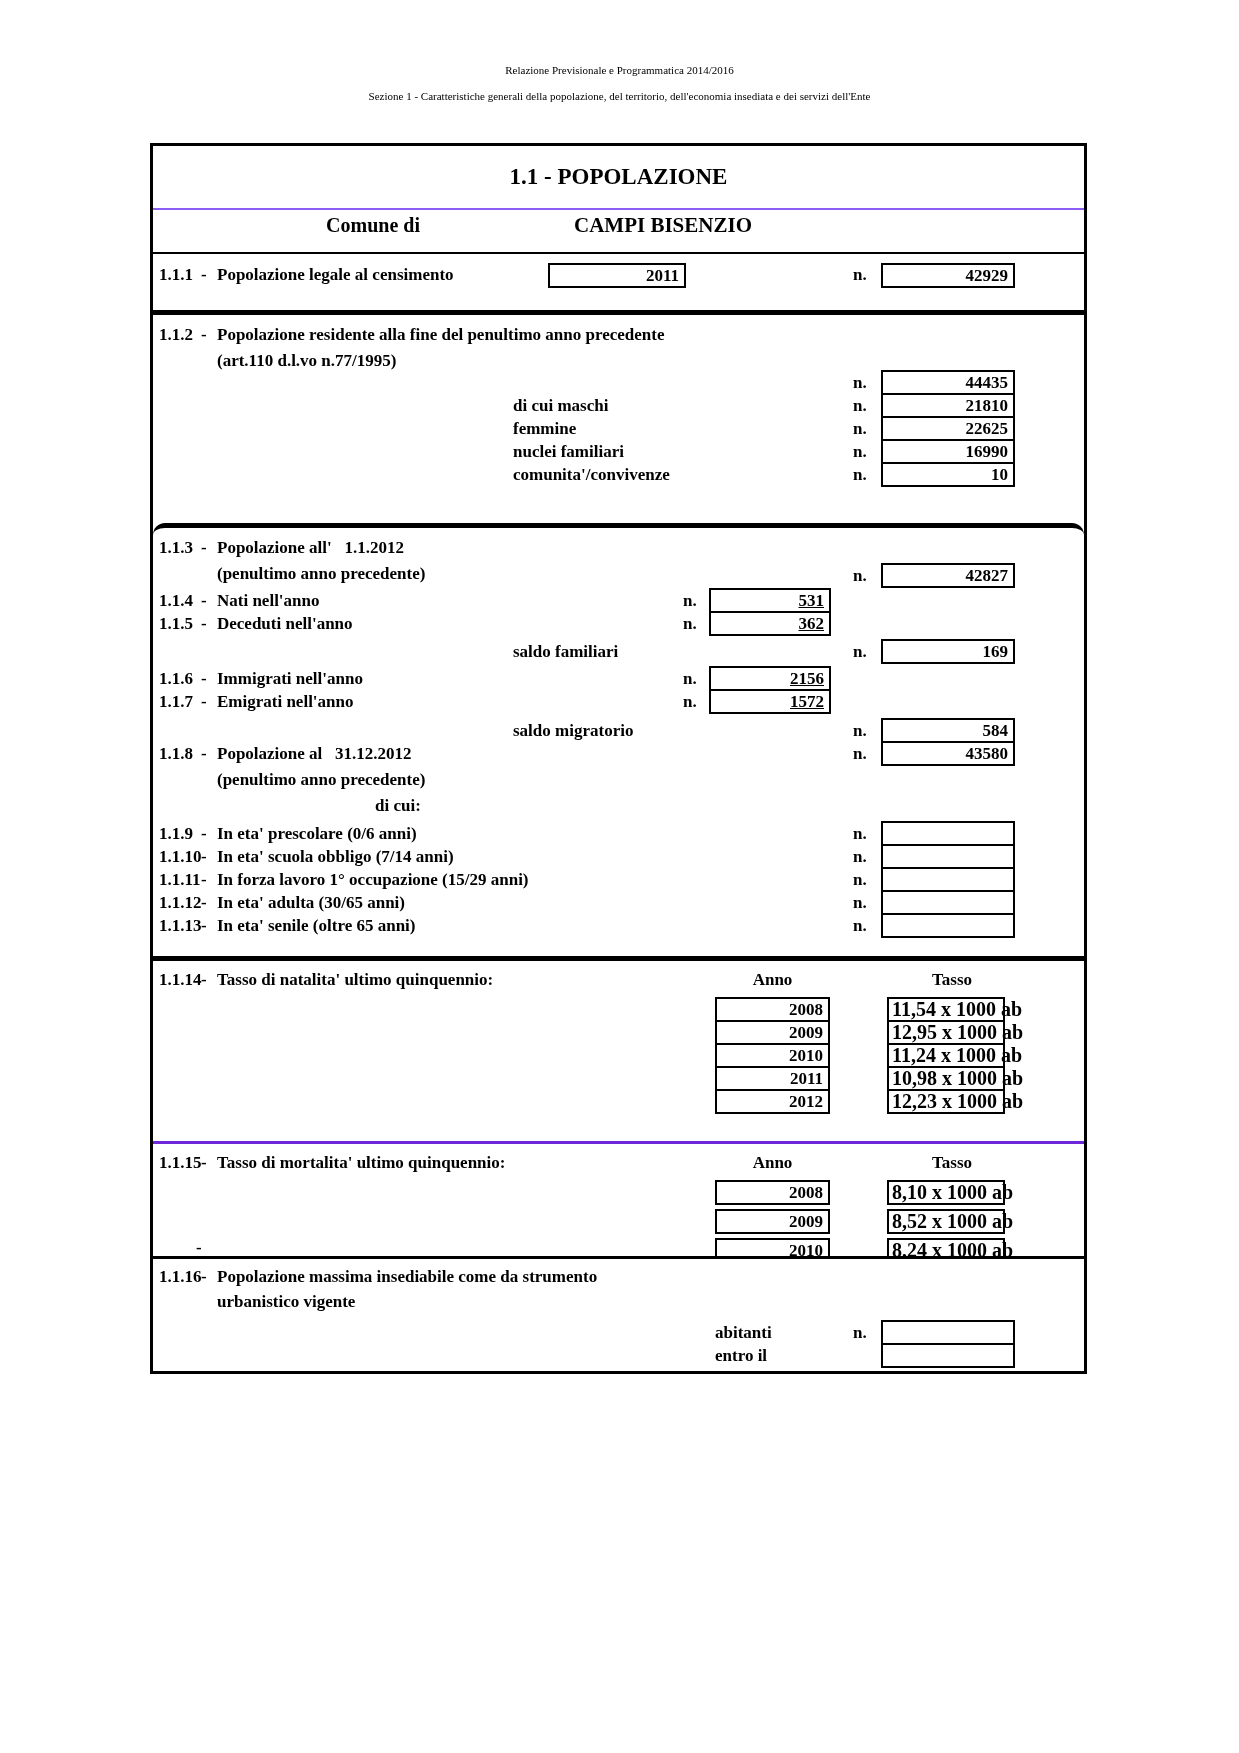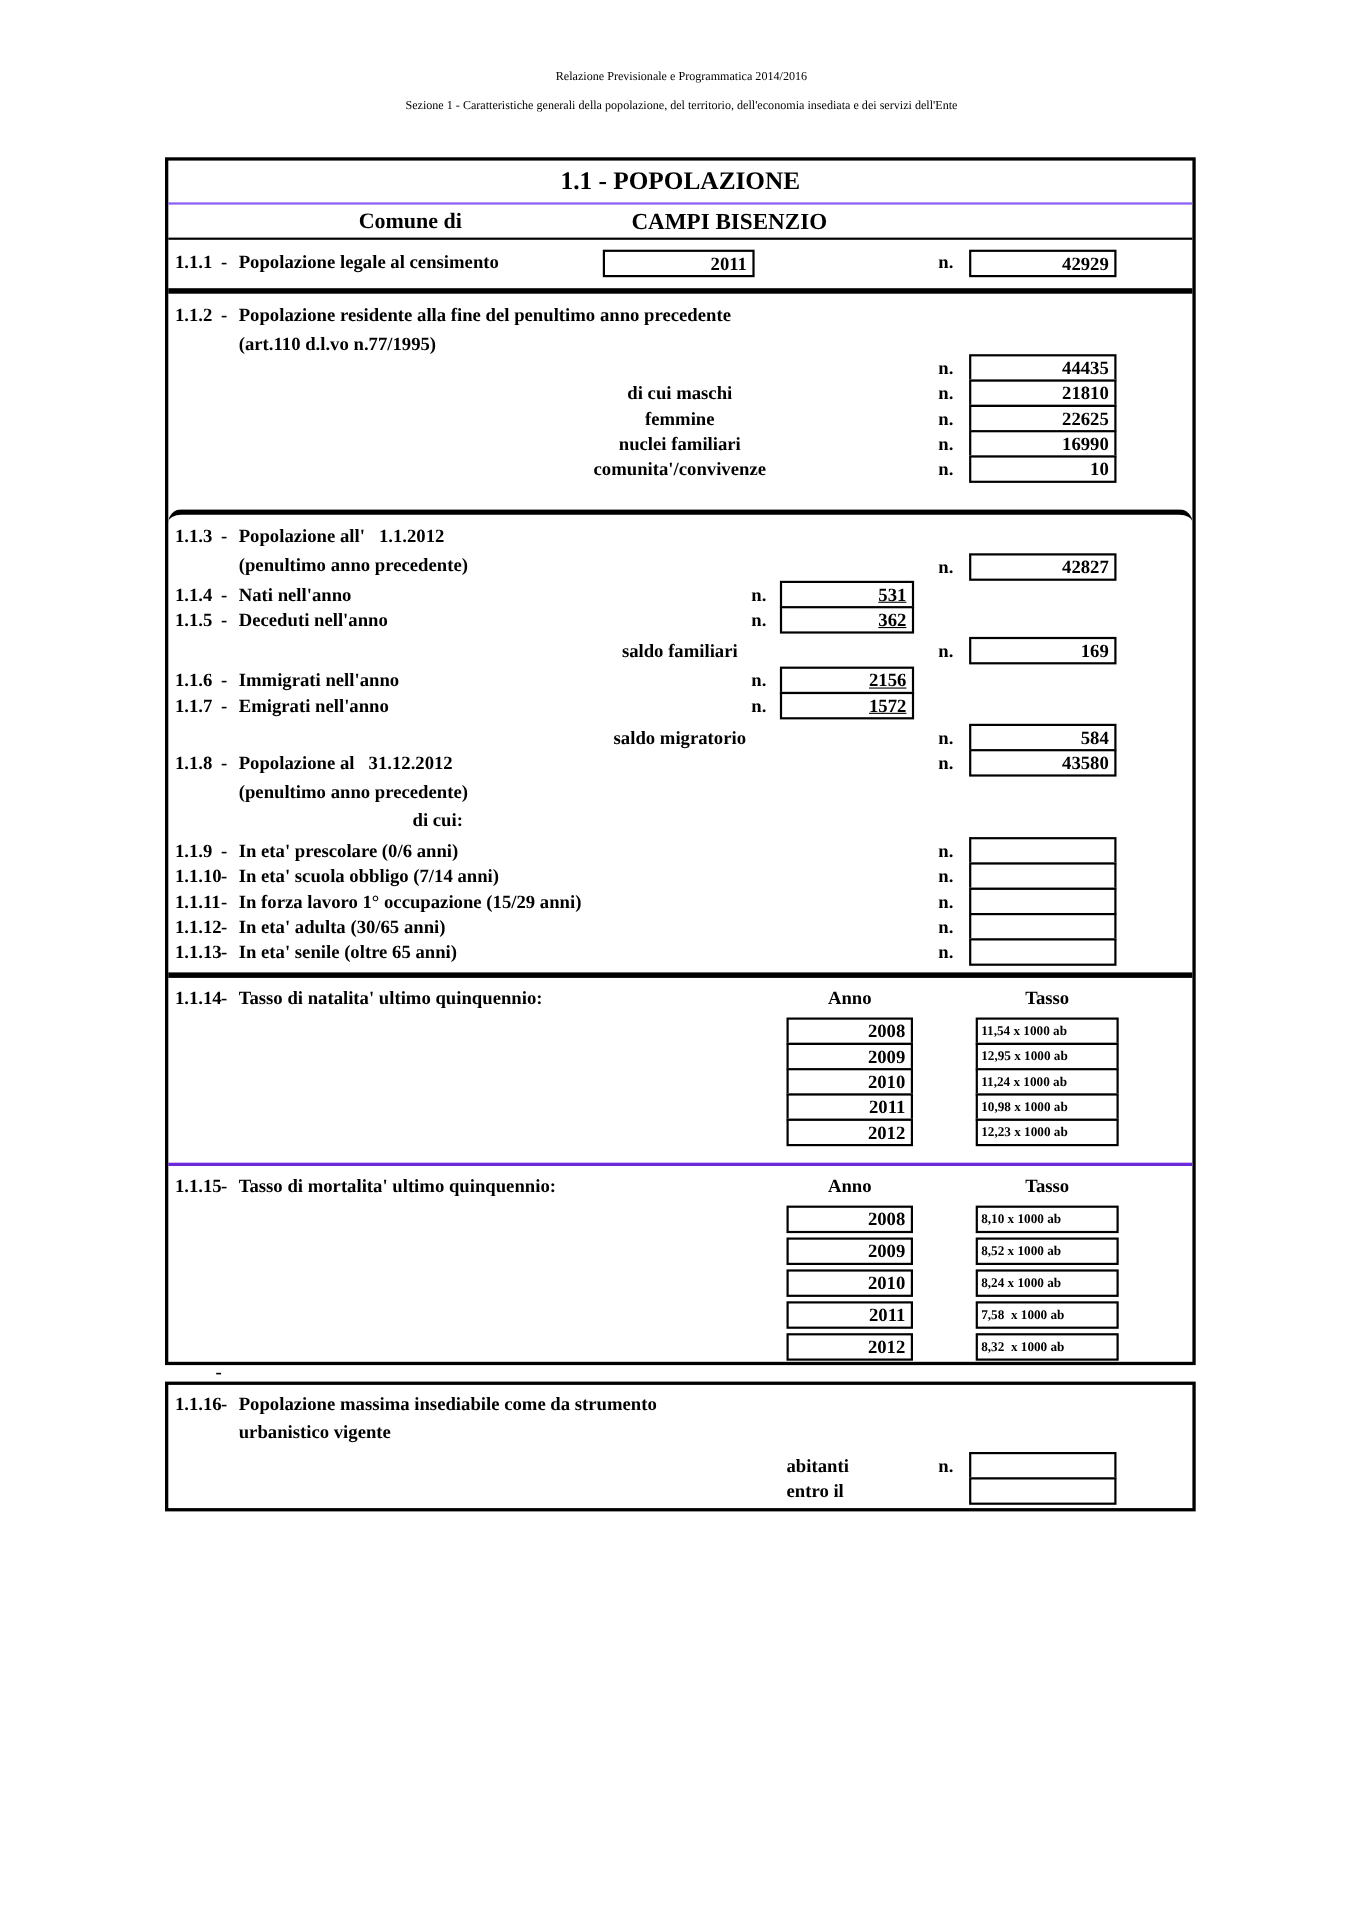--- a/index.html
+++ b/index.html
@@ -5,52 +5,52 @@
   html,body{margin:0;padding:0;}
   body{
     width:1239px;height:1753px;background:#ffffff;color:#000;
     font-family:"Liberation Serif","DejaVu Serif",serif;
     position:relative;overflow:hidden;
   }
   .hdr{position:absolute;left:0;width:100%;text-align:center;font-size:11px;font-weight:normal;white-space:pre;}
   .hdr1{top:64px;}
   .hdr2{top:90px;}
   .mainbox{position:absolute;left:150px;top:143px;width:937px;border:3px solid #000;box-sizing:border-box;background:#fff;}
-  .sec{position:relative;}
+  .sec{position:relative;margin-top:12px;}
   .sec-title{height:38px;}
   .boxtitle{text-align:center;font-size:23px;font-weight:bold;line-height:38px;white-space:pre;}
   .sec-comune{height:30px;border-top:2px solid #8b5cf6;}
   .sec-111{height:44px;border-top:2px solid #000;}
   .sec-112{height:196px;border-top:5px solid #000;}
   .sec-113{height:416px;border-top:5px solid #000;border-radius:12px;}
   .sec-114{height:168px;border-top:5px solid #000;}
   .sec-115{height:178px;border-top:3px solid #6d28d9;}
   .c{position:absolute;font-weight:bold;font-size:17px;line-height:20px;white-space:pre;}
   .code{left:6px;}
   .dash{left:48px;}
   .lbl{left:64px;}
   .dicui{left:222px;}
-  .midlbl{left:360px;width:210px;text-align:center;}
+  .midlbl{left:360px;width:210px;text-align:left;}
   .midn{left:530px;}
   .rightn{left:700px;}
   .lbl16{left:562px;}
   .comune-lbl{left:120px;width:200px;text-align:center;font-size:20px;line-height:30px;}
   .comune-val{left:385px;width:250px;text-align:center;font-size:21px;line-height:30px;}
   .annohead{left:562px;width:115px;text-align:center;}
   .tassohead{left:734px;width:130px;text-align:center;}
   .vbox{
     position:absolute;border:2px solid #000;height:25px;box-sizing:border-box;
     line-height:21px;text-align:right;padding-right:5px;font-weight:bold;font-size:17px;
     background:#fff;white-space:pre;
   }
   .midbox{left:556px;width:122px;text-decoration:underline;}
   .rightbox{left:728px;width:134px;}
   .censusbox{left:395px;width:138px;}
   .annobox{left:562px;width:115px;}
-  .tassobox{left:734px;width:130px;text-align:left;padding-left:3px;padding-right:0;font-size:12px;}
+  .tassobox{left:734px;width:118px;text-align:left;padding-left:3px;padding-right:0;font-size:20px;}
   .box16{position:absolute;left:150px;top:1256px;width:937px;height:118px;border:3px solid #000;box-sizing:border-box;background:#fff;}
   .stray{position:absolute;left:196px;top:1238px;font-weight:bold;font-size:17px;}
 </style>
 </head>
 <body>
 
 <div>
 
   <div class="hdr hdr1">Relazione Previsionale e Programmatica 2014/2016</div>
   <div class="hdr hdr2">Sezione 1 - Caratteristiche generali della popolazione, del territorio, dell'economia insediata e dei servizi dell'Ente</div>

